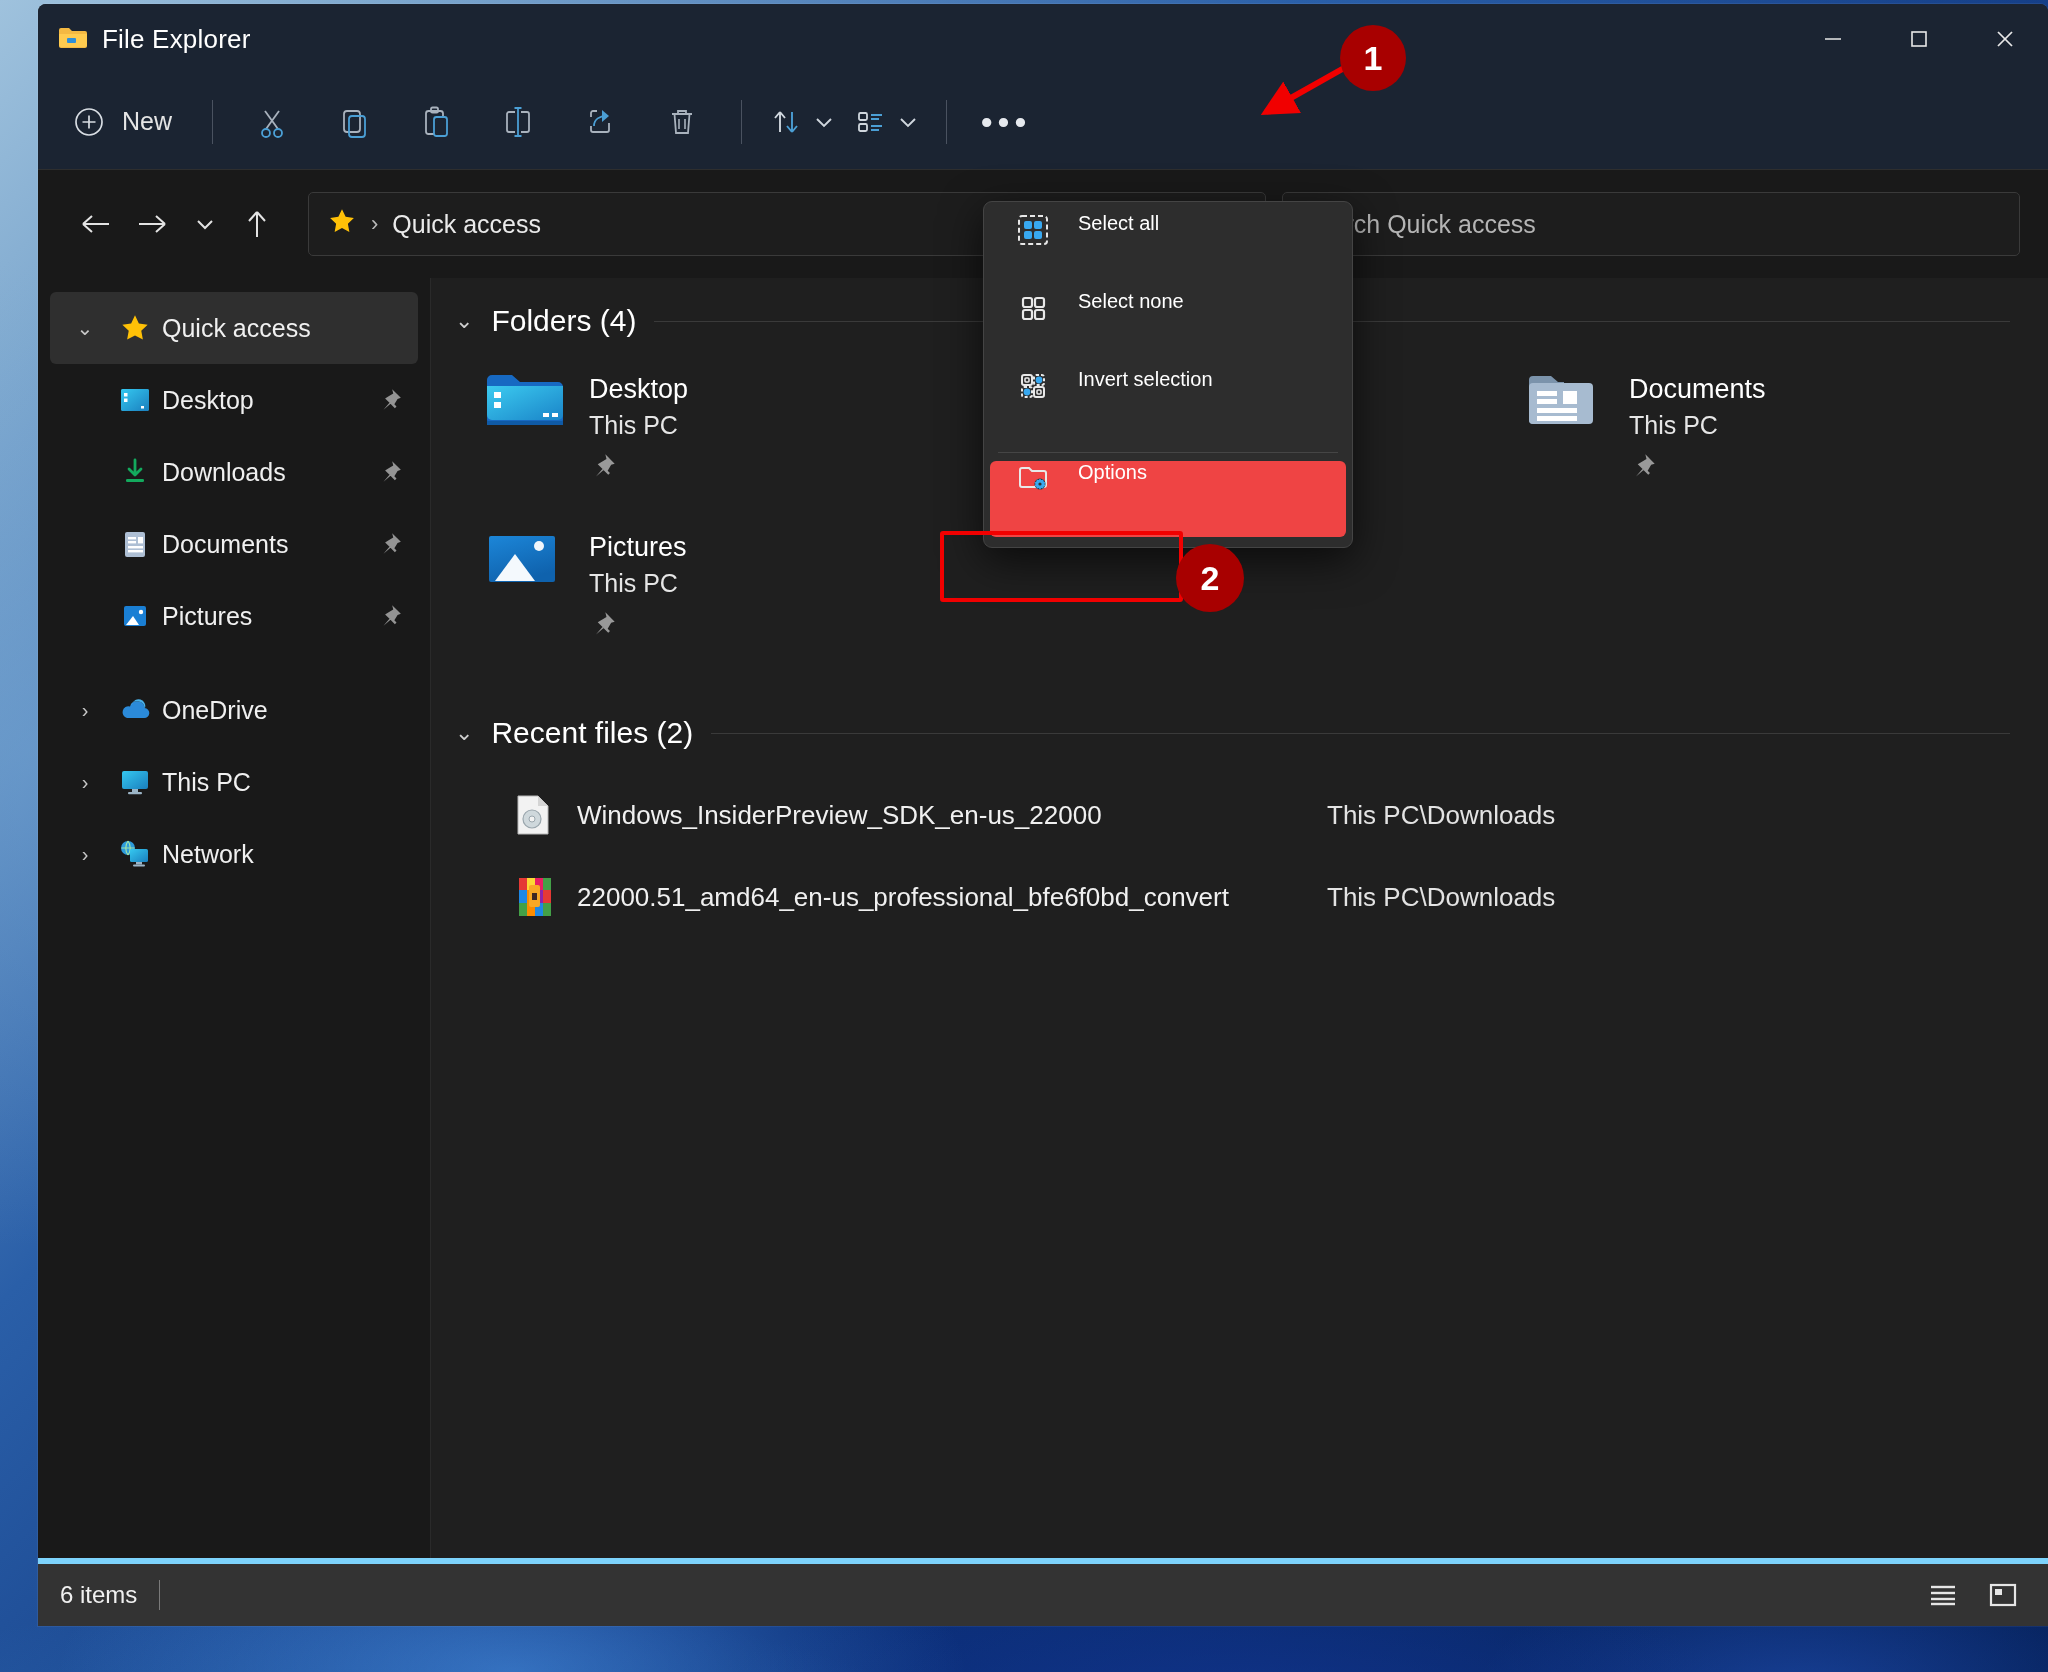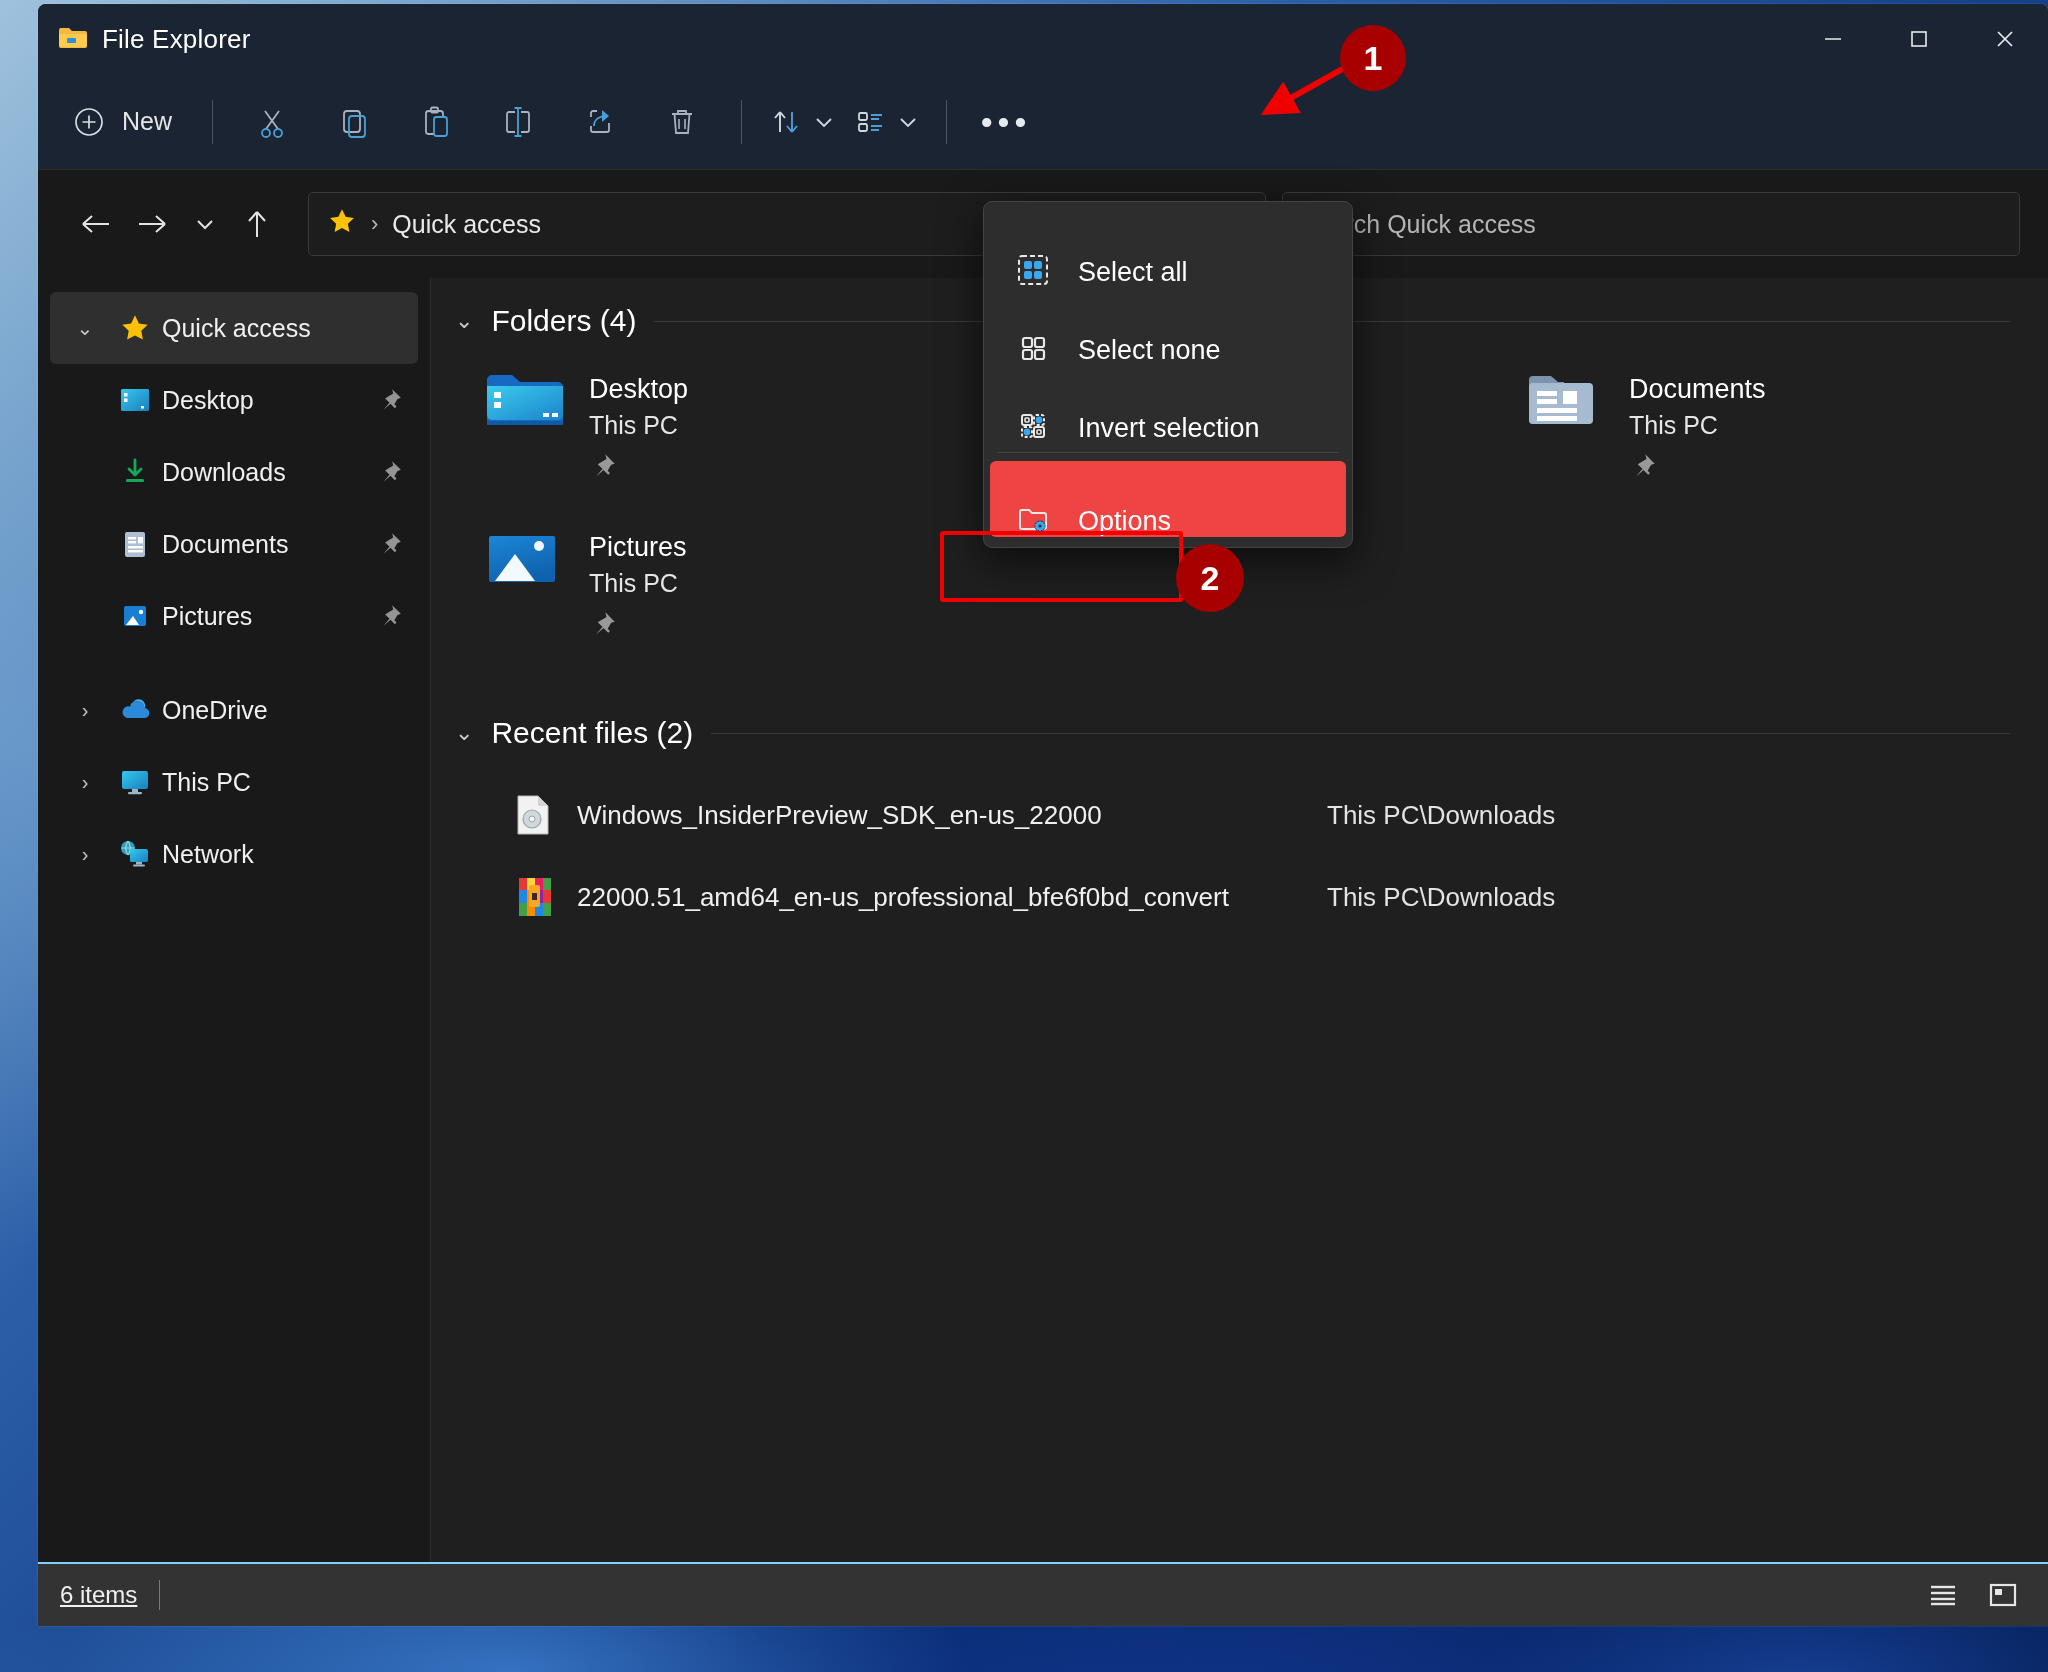--- a/index.html
+++ b/index.html
@@ -106,35 +106,34 @@
   .filelist{padding:14px 0 0 0;}
   .filerow{display:flex;align-items:center;height:82px;padding-left:84px;color:#f0f0f0;font-size:26px;}
   .fileicon{width:62px;display:flex;align-items:center;justify-content:flex-start;}
   .filename{width:750px;}
   .filepath{color:#e3e3e3;}
 
   
   .statusbar{
     height:62px;background:#333333;display:flex;align-items:center;
     padding:0 22px;color:#f0f0f0;font-size:24px;flex:0 0 auto;gap:22px;
-    border-top:2px solid #7dd3fc;
-    text-decoration:underline;
+    border-top:6px solid #7dd3fc;
   }
   .status-sep{width:1px;height:30px;background:#7a7a7a;}
   .statusright{margin-left:auto;display:flex;gap:14px;align-items:center;}
   .viewbtn{width:46px;height:40px;display:flex;align-items:center;justify-content:center;border-radius:4px;}
 
   
   #ctxmenu{
     position:absolute;left:945px;top:197px;width:368px;
     background:#2d2d2d;border:1px solid #444;border-radius:9px;
     box-shadow:0 12px 42px rgba(0,0,0,.65);
     padding:8px 0;z-index:50;
   }
-  .mi{height:76px;display:flex;align-items:flex-end;gap:24px;padding:0 22px;color:#ffffff;font-size:27px;
+  .mi{height:76px;display:flex;align-items:flex-start;gap:24px;padding:0 22px;color:#ffffff;font-size:20px;
       margin:2px 6px;border-radius:6px;}
   .mi.disabled{color:#8a8a8a;}
   .mi.highlighted{background:#ef4444;}
   .midiv{height:1px;background:#454545;margin:8px 14px;}
   .miicon{width:42px;display:flex;align-items:center;justify-content:center;}
 
   
   .badge{
     position:absolute;border-radius:50%;background:#a80000;color:#fff;
     display:flex;align-items:center;justify-content:center;

